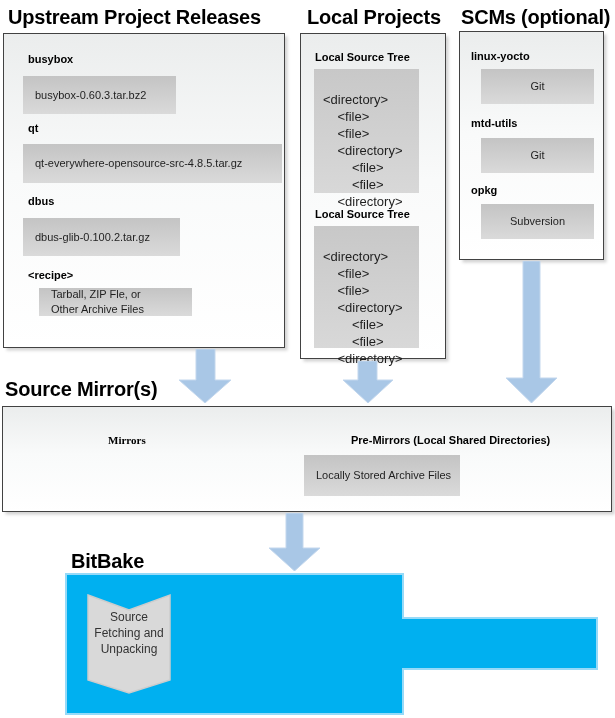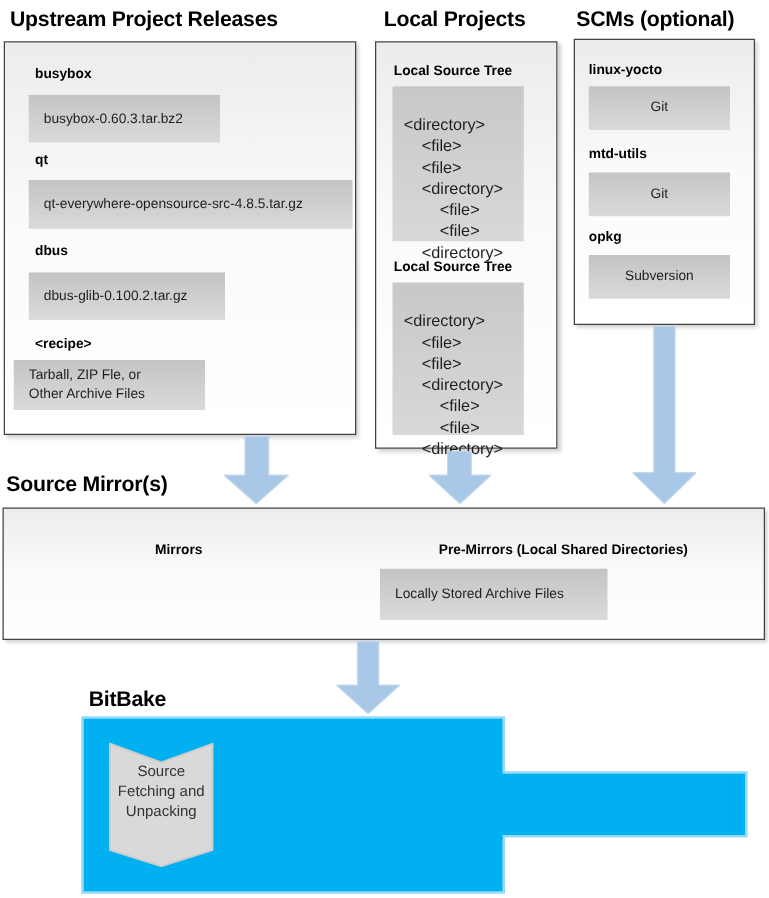--- a/index.html
+++ b/index.html
@@ -1,41 +1,41 @@
 <!DOCTYPE html>
 <html><head>
 <meta charset="utf-8">
 <style>
   html,body { margin:0; padding:0; background:#ffffff; }
   .canvas {
     position:relative; width:615px; height:718px; background:#ffffff;
     font-family:"Liberation Sans", sans-serif; overflow:hidden;
   }
   .title {
-    position:absolute; font-size:17px; font-weight:bold; color:#000;
+    position:absolute; font-size:20px; font-weight:bold; color:#000;
     white-space:nowrap; letter-spacing:-0.2px;
   }
   .outer-box {
     position:absolute; box-sizing:border-box;
     border:1.5px solid #424242;
     background:linear-gradient(180deg,#ebeded 0%,#f9fafa 45%,#ffffff 100%);
     box-shadow:2.5px 2.5px 3px rgba(0,0,0,0.18);
   }
   .lbl {
     position:absolute; font-size:11px; font-weight:bold; color:#000;
     white-space:nowrap;
   }
   .gbox {
     position:absolute; box-sizing:border-box;
     background:linear-gradient(180deg,#c4c4c4 0%,#dadada 100%);
     color:#1f1f1f; font-size:11px; display:flex; align-items:center;
     line-height:15px;
   }
   .gbox.pad-left { padding-left:12px; }
-  .gbox.center { justify-content:center; }
+  .gbox.center { justify-content:center;margin-left:10px; }
   .gbox.multiline { white-space:pre-line; }
   .tree {
     position:absolute; box-sizing:border-box;
     background:linear-gradient(180deg,#c8c8c8 0%,#d8d8d8 100%);
     color:#1f1f1f; font-size:13px; line-height:17px;
     white-space:pre; padding:22px 0 0 9px;
   }
   .arrow { position:absolute; }
   .arrow polygon { fill:#a9c7e6; stroke:#c3d7ed; stroke-width:1; }
   .bitbake-shape { position:absolute; }
@@ -60,21 +60,21 @@
     <div class="lbl" style="left:24px;top:19px;">busybox</div>
     <div class="gbox pad-left" style="left:19px;top:42px;width:153px;height:38px;">busybox-0.60.3.tar.bz2</div>
 
     <div class="lbl" style="left:24px;top:88px;">qt</div>
     <div class="gbox pad-left" style="left:19px;top:110px;width:259px;height:39px;">qt-everywhere-opensource-src-4.8.5.tar.gz</div>
 
     <div class="lbl" style="left:24px;top:161px;">dbus</div>
     <div class="gbox pad-left" style="left:19px;top:184px;width:157px;height:38px;">dbus-glib-0.100.2.tar.gz</div>
 
     <div class="lbl" style="left:24px;top:235px;">&lt;recipe&gt;</div>
-    <div class="gbox pad-left multiline" style="left:7px;top:254px;width:153px;height:40px;">Tarball, ZIP Fle, or
+    <div class="gbox pad-left multiline" style="left:35px;top:254px;width:153px;height:28px;">Tarball, ZIP Fle, or
 Other Archive Files</div>
   </div>
 
   <div class="outer-box" style="left:300px;top:33px;width:146px;height:326px;">
     <div class="lbl" style="left:14px;top:17px;">Local Source Tree</div>
     <div class="tree" style="left:13px;top:35px;width:105px;height:124px;">&lt;directory&gt;
     &lt;file&gt;
     &lt;file&gt;
     &lt;directory&gt;
         &lt;file&gt;
@@ -107,24 +107,24 @@
   </svg>
   <svg class="arrow" style="left:343px;top:361px;" width="50" height="42">
     <polygon points="15,0 34,0 34,19 50,19 25,42 0,19 15,19"></polygon>
   </svg>
   <svg class="arrow" style="left:506px;top:261px;" width="51" height="142">
     <polygon points="17,0 34,0 34,117 51,117 25.5,142 0,117 17,117"></polygon>
   </svg>
 
   <div class="title" style="left:5px;top:378px;text-align:center;">Source Mirror(s)</div>
   <div class="outer-box" style="left:2px;top:406px;width:610px;height:106px;">
-    <div class="lbl" style="left:121px;top:27px;">Mirrors</div>
+    <div class="lbl" style="left:105px;top:27px;font-family:Liberation Serif, serif;">Mirrors</div>
 
     <div class="lbl" style="left:308px;top:27px;padding-left:40px;">Pre-Mirrors (Local Shared Directories)</div>
-    <div class="gbox pad-left" style="left:301px;top:48px;width:182px;height:41px;">Locally Stored Archive Files</div>
+    <div class="gbox pad-left" style="left:301px;top:48px;width:156px;height:41px;">Locally Stored Archive Files</div>
   </div>
 
   <svg class="arrow" style="left:269px;top:513px;" width="51" height="58">
     <polygon points="17,0 34,0 34,35 51,35 25.5,58 0,35 17,35"></polygon>
   </svg>
 
   <div class="title" style="left:71px;top:550px;">BitBake</div>
 
   <svg class="bitbake-shape" style="left:64px;top:572px;" width="536" height="145">
     <polygon points="2,2 339,2 339,46 533,46 533,97 339,97 339,142 2,142"></polygon>

